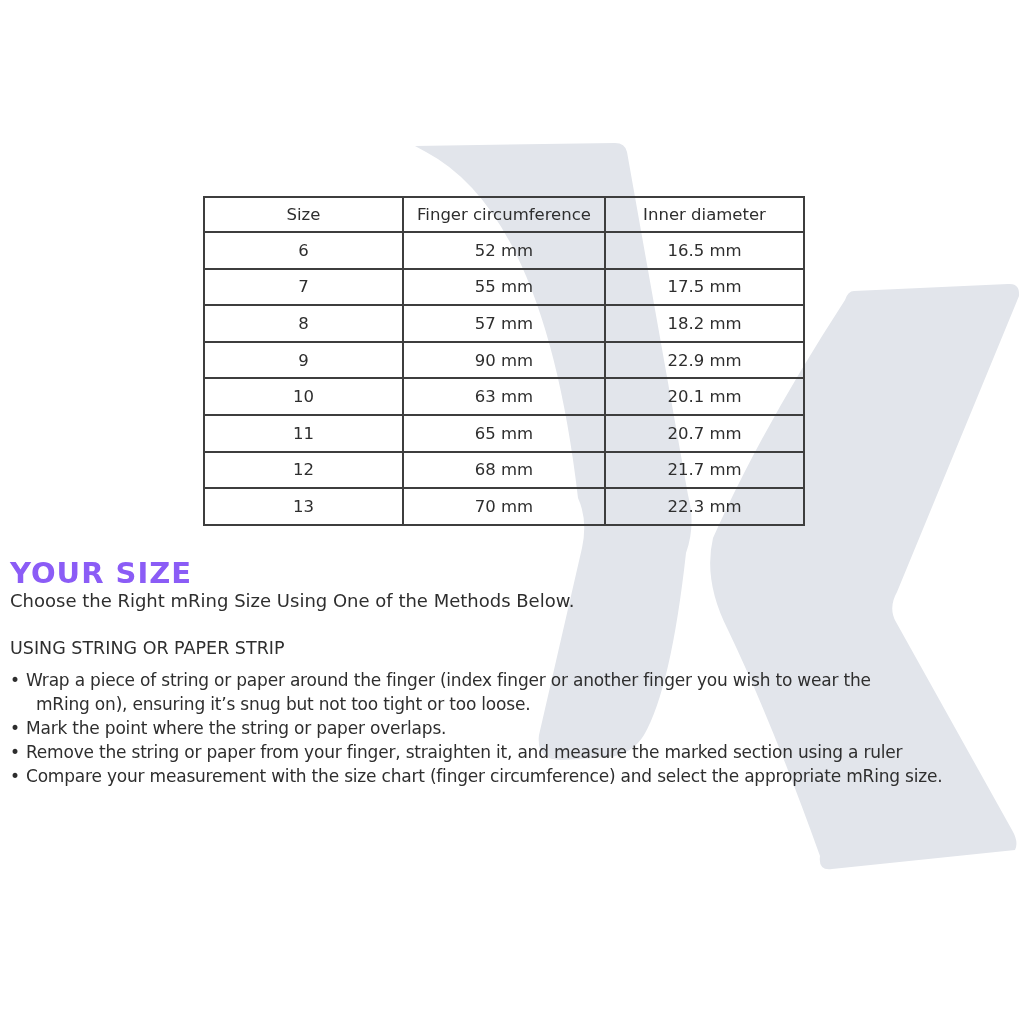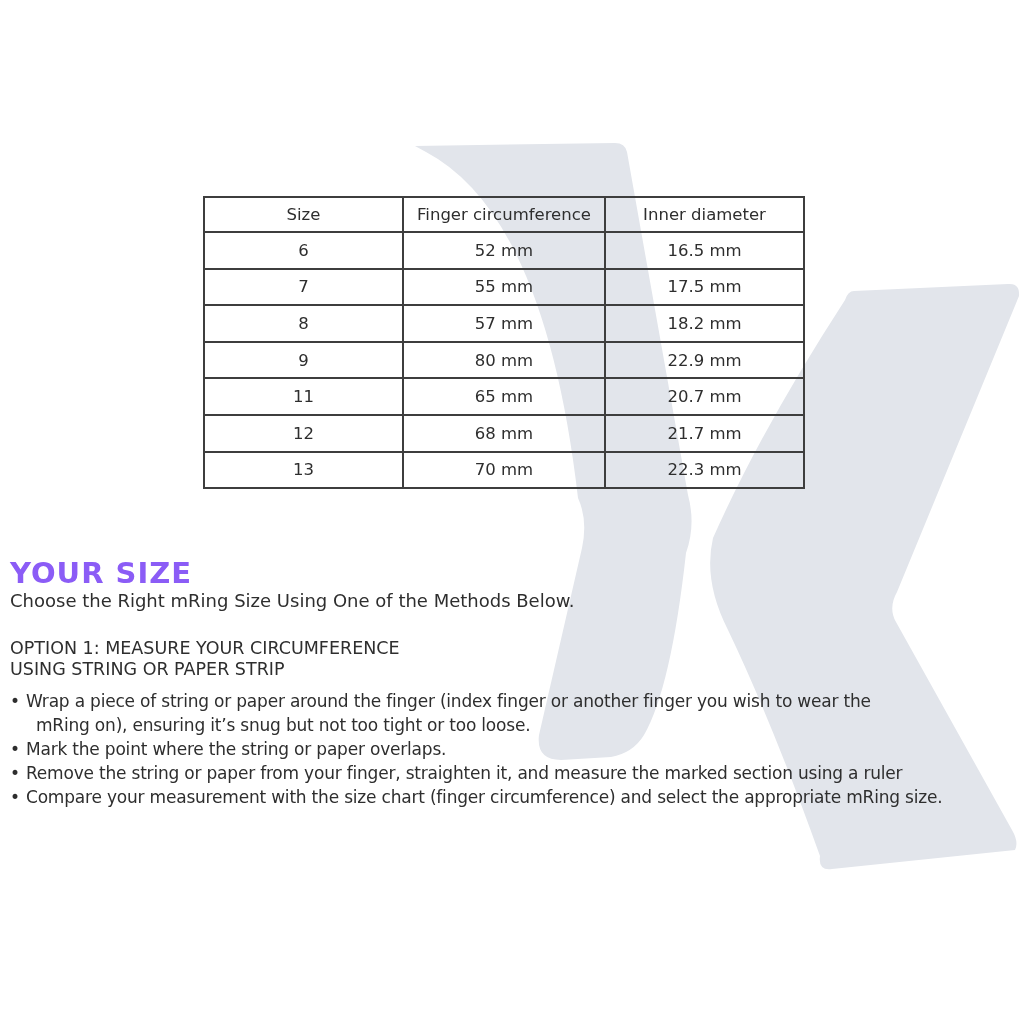--- a/index.html
+++ b/index.html
@@ -120,22 +120,27 @@
           <td>55 mm</td>
           <td>17.5 mm</td>
         </tr>
         <tr>
           <td>8</td>
           <td>57 mm</td>
           <td>18.2 mm</td>
         </tr>
         <tr>
           <td>9</td>
-          <td>80 mm</td>
+          <td>90 mm</td>
           <td>22.9 mm</td>
+        </tr>
+        <tr>
+          <td>10</td>
+          <td>63 mm</td>
+          <td>20.1 mm</td>
         </tr>
         <tr>
           <td>11</td>
           <td>65 mm</td>
           <td>20.7 mm</td>
         </tr>
         <tr>
           <td>12</td>
           <td>68 mm</td>
           <td>21.7 mm</td>
@@ -145,21 +150,20 @@
           <td>70 mm</td>
           <td>22.3 mm</td>
         </tr>
       </tbody>
   </table>
 
   <div class="content">
     <div class="page-title">YOUR SIZE</div>
     <div class="subtitle">Choose the Right mRing Size Using One of the Methods Below.</div>
     <div class="option-heading">
-      <div>OPTION 1: MEASURE YOUR CIRCUMFERENCE</div>
       <div>USING STRING OR PAPER STRIP</div>
     </div>
     <div class="bullets">
         <div class="bullet-first"><span class="dot">•</span><span>Wrap a piece of string or paper around the finger (index finger or another finger you wish to wear the</span></div>
         <div class="bullet-cont">mRing on), ensuring it’s snug but not too tight or too loose.</div>
         <div class="bullet-first"><span class="dot">•</span><span>Mark the point where the string or paper overlaps.</span></div>
         <div class="bullet-first"><span class="dot">•</span><span>Remove the string or paper from your finger, straighten it, and measure the marked section using a ruler</span></div>
         <div class="bullet-first"><span class="dot">•</span><span>Compare your measurement with the size chart (finger circumference) and select the appropriate mRing size.</span></div>
       </div>
   </div>

